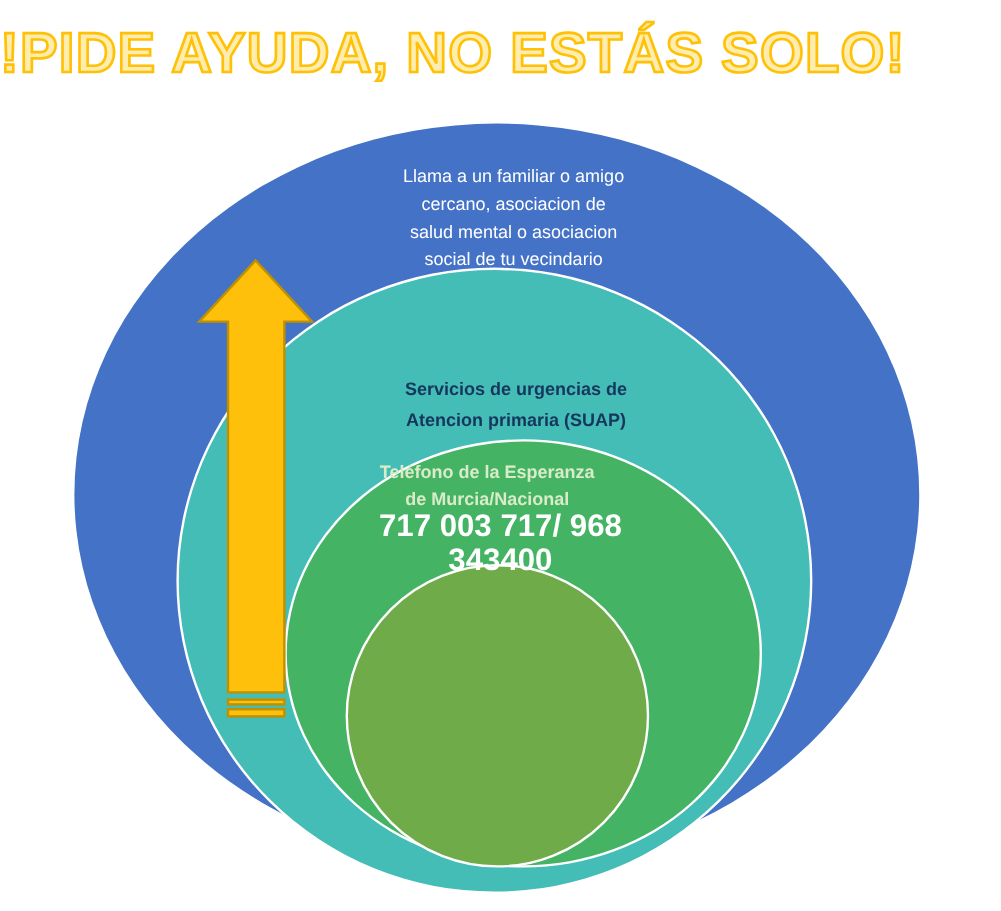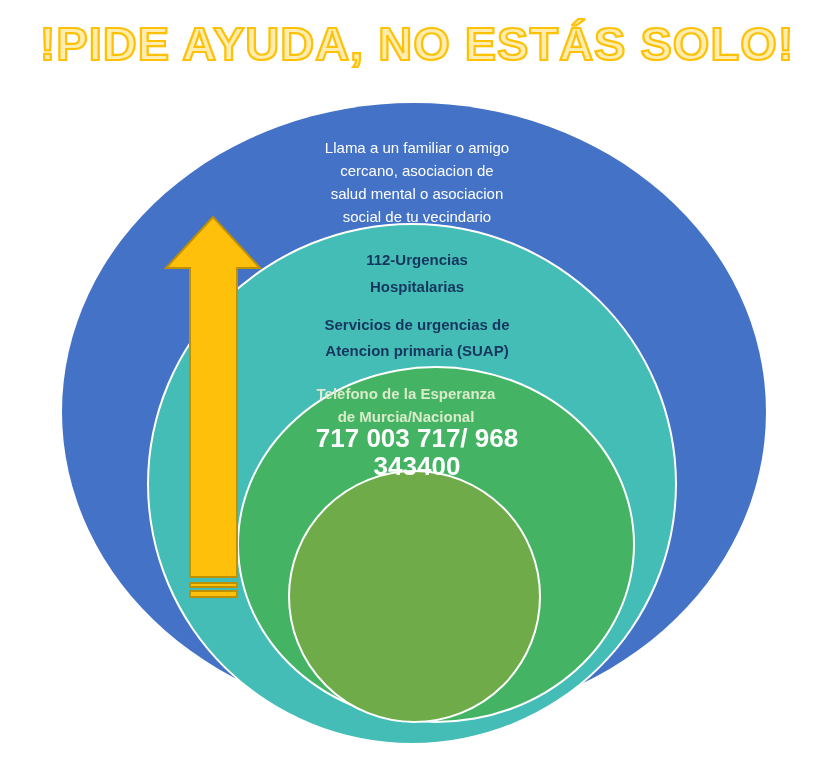--- a/index.html
+++ b/index.html
@@ -13,21 +13,21 @@
     width: 834px;
     height: 759px;
     background: #ffffff;
     overflow: hidden;
   }
   .page-title {
     position: absolute;
     top: 16px;
     left: 0;
     width: 100%;
-    text-align: center;
+    text-align: left;
     font-size: 47px;
     font-weight: 700;
     letter-spacing: 1px;
     color: #FFEDB0;
     -webkit-text-stroke: 2.2px #FFC107;
     text-shadow: 0 0 1px #FFC107;
     white-space: nowrap;
   }
   .ellipse {
     position: absolute;
@@ -59,31 +59,31 @@
     border: 2px solid #ffffff;
     box-sizing: border-box;
   }
   .label {
     position: absolute;
     text-align: center;
     white-space: pre-line;
     z-index: 6;
   }
   .label-outer {
-    left: 257px; top: 136px; width: 320px;
+    left: 268px; top: 136px; width: 320px;
     color: #FFFFFF;
     font-size: 15px; line-height: 23px; font-weight: 400;
   }
   .label-urgencias-top {
     left: 257px; top: 246px; width: 320px;
     color: #17365D;
     font-size: 15px; line-height: 27px; font-weight: 700;
   }
   .label-urgencias-bottom {
-    left: 257px; top: 312px; width: 320px;
+    left: 270px; top: 312px; width: 320px;
     color: #17365D;
     font-size: 15px; line-height: 26px; font-weight: 700;
   }
   .label-esperanza {
     left: 266px; top: 382px; width: 280px;
     color: #D9EBC9;
     font-size: 15px; line-height: 23px; font-weight: 700;
   }
   .label-phone {
     left: 277px; top: 424px; width: 280px;
@@ -131,22 +131,20 @@
     <polygon class="arrow-part" points="213,217 166,268 190,268 190,577 237,577 237,268 260,268" fill="#FFC00B"></polygon>
     <rect class="arrow-part" x="190" y="583" width="47" height="4" fill="#FFC00B"></rect>
     <rect class="arrow-part" x="190" y="591" width="47" height="6" fill="#FFC00B"></rect>
   </svg>
 
   <div class="label label-outer">Llama a un familiar o amigo
 cercano, asociacion de
 salud mental o asociacion
 social de tu  vecindario</div>
 
-  <div class="label label-urgencias-top">112-Urgencias
-Hospitalarias</div>
 
   <div class="label label-urgencias-bottom">Servicios de urgencias de
 Atencion primaria (SUAP)</div>
 
   <div class="label label-esperanza">Teléfono de la Esperanza
 de Murcia/Nacional</div>
 
   <div class="label label-phone">717 003 717/ 968
 343400</div>
 

